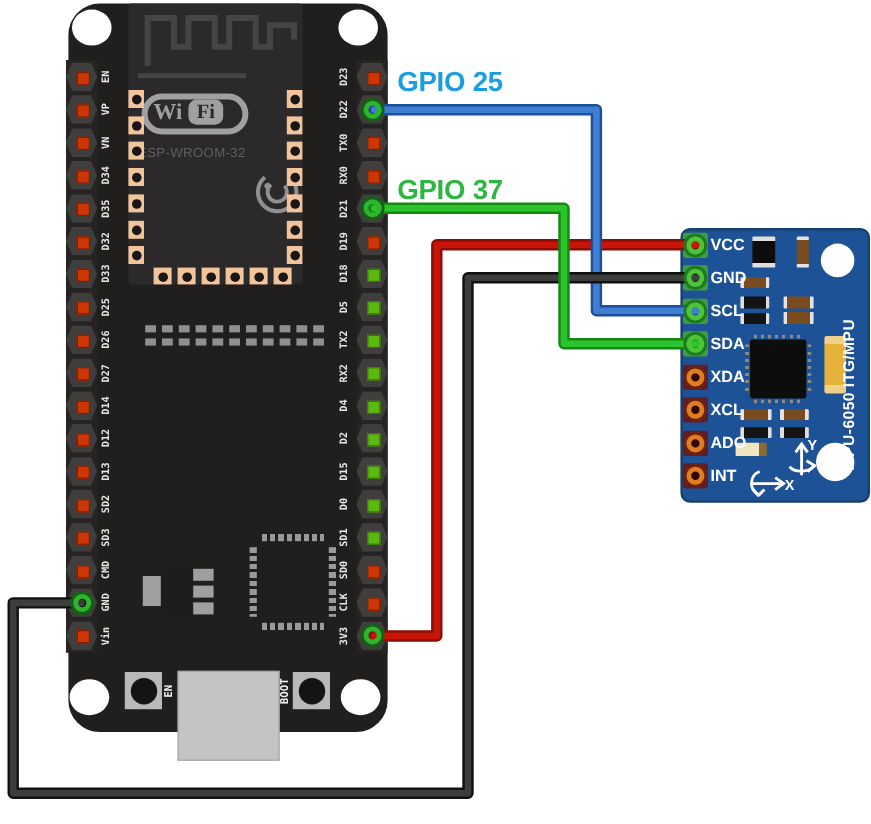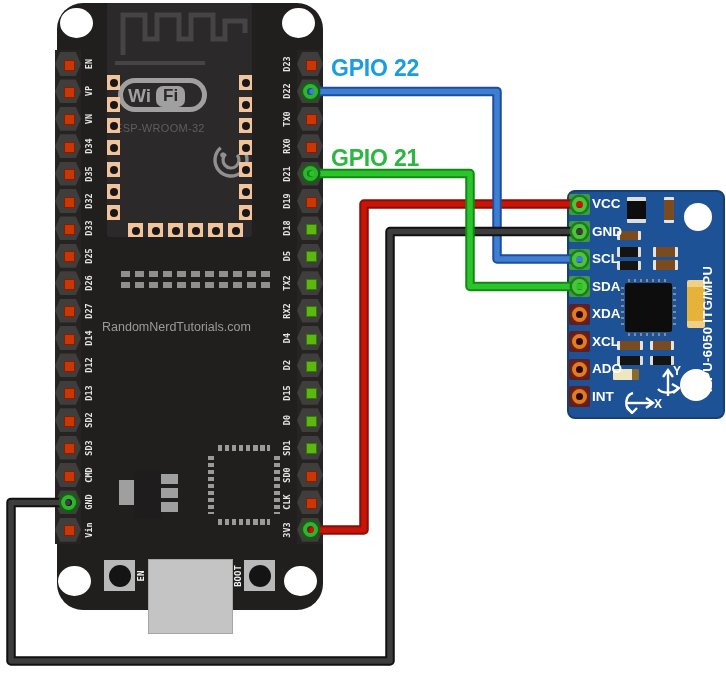--- a/index.html
+++ b/index.html
@@ -14,21 +14,21 @@
   .pin-cell{width:26px;height:24px;background:#403d3d;z-index:3;
             clip-path:polygon(0% 50%,20% 0%,80% 0%,100% 50%,80% 100%,20% 100%);}
   .pin-led{width:9px;height:9px;z-index:4;}
   .led-red{background:#cc3604;border:1.5px solid #7e2003;}
   .led-green{background:#5cb80e;border:1.5px solid #35780a;}
   .pin-label{color:#e6e6e6;font-family:"DejaVu Sans Mono",monospace;font-size:8.5px;font-weight:700;
              transform:translate(-50%,-50%) rotate(-90deg);white-space:nowrap;z-index:4;}
 
   .esp-module{left:107px;top:3px;width:145px;height:234px;background:#2b2929;border-radius:3px;z-index:2;}
   .wifi-logo{left:11px;top:75px;width:89px;height:34px;border:5px solid #a0a0a0;border-radius:17px;
-             box-sizing:border-box;display:flex;align-items:flex-end;padding:0 5px;gap:5px;}
+             box-sizing:border-box;display:flex;align-items:flex-start;padding:0 5px;gap:5px;font-family:Liberation Serif, serif;}
   .wifi-left{color:#a0a0a0;font-weight:700;font-size:19px;}
   .wifi-right{background:#a0a0a0;color:#2b2929;font-weight:700;font-size:17px;border-radius:7px;
               padding:0px 7px 2px 7px;line-height:19px;}
   .esp-module-label{left:8px;top:119px;color:#5f5f5f;font-size:11px;letter-spacing:.3px;}
   .cast-pad{background:#f2c49c;z-index:3;}
   .cast-dot{background:#181616;border-radius:50%;width:8px;height:8px;}
 
   .dash{width:9px;height:6px;background:#8f8f8f;z-index:3;}
   .brand-text{left:102px;top:320px;color:#9a9a9a;font-size:12.5px;z-index:3;}
 
@@ -106,21 +106,20 @@
     <div class="abs esp-module-label">ESP-WROOM-32</div>
     <svg class="abs" style="left:105px;top:138px;" width="38" height="38">
       <g transform="rotate(-40 19 19)" stroke="#909090" fill="none">
         <path d="M19,3 a16,16 0 1 0 16,16" stroke-width="3.4"></path>
         <path d="M19,11 a8,8 0 1 0 8,8" stroke-width="3.2"></path>
         <circle cx="16" cy="10" r="2.6" fill="#909090" stroke="none"></circle>
       </g>
     </svg>
   </div>
 
-  <div class="abs brand-text">RandomNerdTutorials.com</div>
 
   <div class="abs reg-tab"></div>
   <div class="abs reg-body"></div>
   <div class="abs reg-leg" style="top:474px;"></div>
   <div class="abs reg-leg" style="top:488px;"></div>
   <div class="abs reg-leg" style="top:502px;"></div>
 
   <div class="abs cp-pins-h" style="left:218px;top:445px;width:52px;"></div>
   <div class="abs cp-pins-h" style="left:218px;top:519px;width:52px;"></div>
   <div class="abs cp-pins-v" style="left:208px;top:456px;height:58px;"></div>
@@ -180,22 +179,22 @@
       <polyline points="312,530 364,530 364,204 584,204" fill="none" stroke="#8a0f08" stroke-width="9.5" stroke-linecap="round" stroke-linejoin="round"></polyline>
       <polyline points="312,530 364,530 364,204 584,204" fill="none" stroke="#c81507" stroke-width="5.5" stroke-linecap="round" stroke-linejoin="round"></polyline>
       <polyline points="312,91.4 497,91.4 497,259 584,259" fill="none" stroke="#1c4e9c" stroke-width="9.5" stroke-linecap="round" stroke-linejoin="round"></polyline>
       <polyline points="312,91.4 497,91.4 497,259 584,259" fill="none" stroke="#3e7fd2" stroke-width="5.5" stroke-linecap="round" stroke-linejoin="round"></polyline>
       <polyline points="68,502.4 11,502.4 11,661 390,661 390,231.5 584,231.5" fill="none" stroke="#111111" stroke-width="9.5" stroke-linecap="round" stroke-linejoin="round"></polyline>
       <polyline points="68,502.4 11,502.4 11,661 390,661 390,231.5 584,231.5" fill="none" stroke="#3d3d3d" stroke-width="5.5" stroke-linecap="round" stroke-linejoin="round"></polyline>
       <polyline points="312,173.6 470,173.6 470,286.5 584,286.5" fill="none" stroke="#128a12" stroke-width="9.5" stroke-linecap="round" stroke-linejoin="round"></polyline>
       <polyline points="312,173.6 470,173.6 470,286.5 584,286.5" fill="none" stroke="#2cc42c" stroke-width="5.5" stroke-linecap="round" stroke-linejoin="round"></polyline>
     </svg>
 
-  <span class="abs gpio-label" style="left: 331px; top: 55px; color: rgb(27, 157, 226);">GPIO 22</span>
-  <span class="abs gpio-label" style="left: 331px; top: 145px; color: rgb(45, 183, 66);">GPIO 21</span>
+  <span class="abs gpio-label" style="left: 331px; top: 55px; color: rgb(27, 157, 226);">GPIO 25</span>
+  <span class="abs gpio-label" style="left: 331px; top: 145px; color: rgb(45, 183, 66);">GPIO 37</span>
 
 <div class="abs pin-cell" style="left: 55px; top: 52px;"></div>
     <div class="abs pin-led led-red" style="left: 63.5px; top: 59.5px;"></div>
     <div class="abs pin-label" style="left: 89px; top: 64px;">EN</div>
     <div class="abs pin-cell" style="left: 55px; top: 79.4px;"></div>
     <div class="abs pin-led led-red" style="left: 63.5px; top: 86.9px;"></div>
     <div class="abs pin-label" style="left: 89px; top: 91.4px;">VP</div>
     <div class="abs pin-cell" style="left: 55px; top: 106.8px;"></div>
     <div class="abs pin-led led-red" style="left: 63.5px; top: 114.3px;"></div>
     <div class="abs pin-label" style="left: 89px; top: 118.8px;">VN</div>

